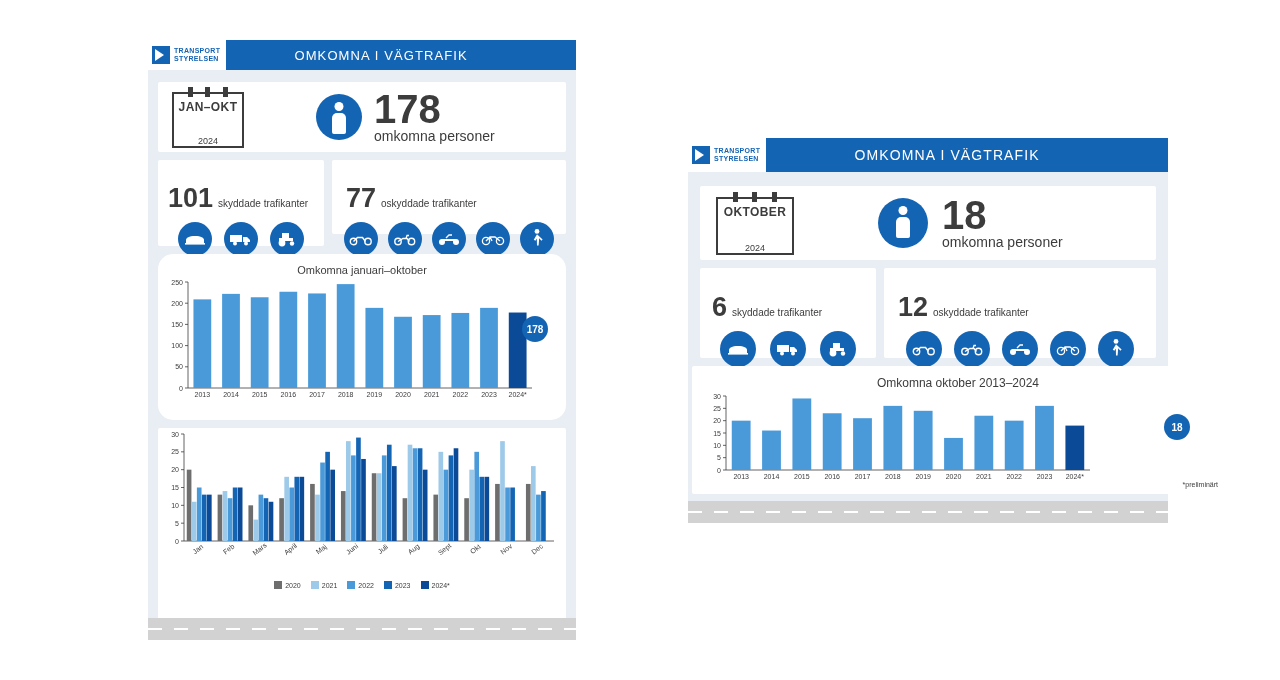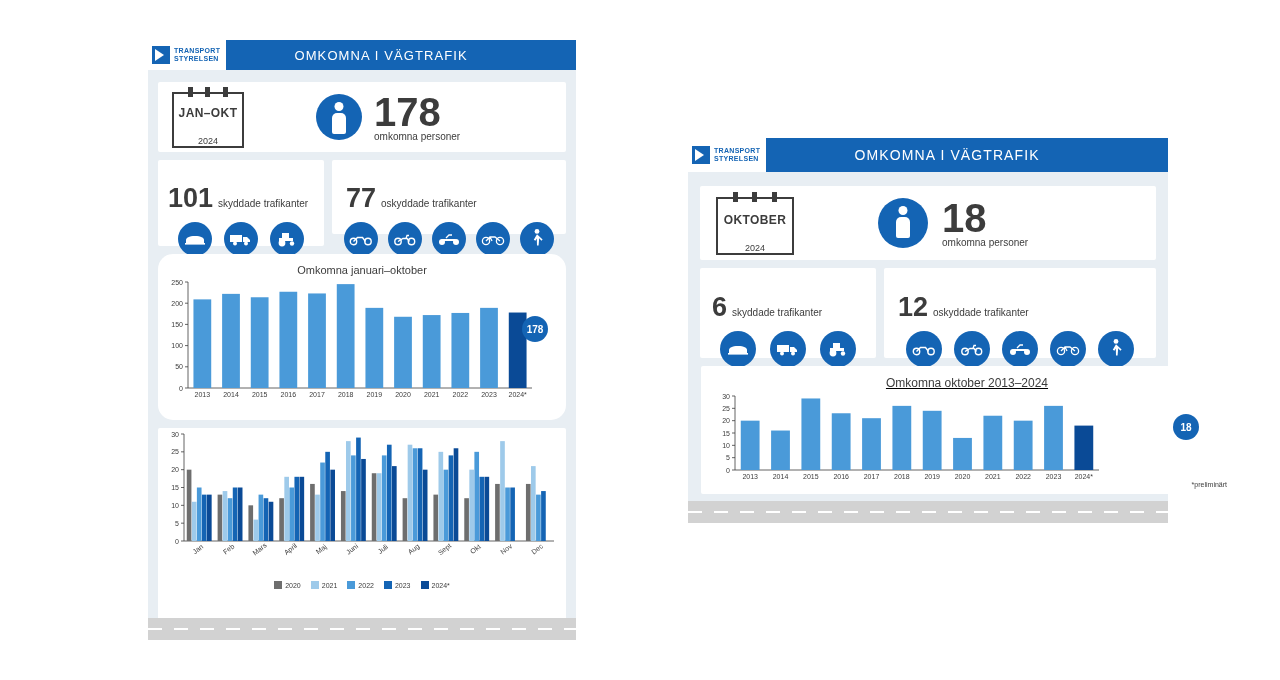--- a/index.html
+++ b/index.html
@@ -15,33 +15,33 @@
   .logo-mark:after{content:"";position:absolute;left:3px;top:3px;width:0;height:0;border-left:9px solid #ffffff;border-top:6px solid transparent;border-bottom:6px solid transparent;}
   .logo-text{font-size:7px;font-weight:bold;color:#1464b4;line-height:8.5px;letter-spacing:.3px;}
   .header-title{flex:1;text-align:center;color:#ffffff;font-size:13px;letter-spacing:1.1px;padding-right:40px;}
   #info-right .header{height:34px;}
   #info-right .logo{height:34px;}
   #info-right .header-title{font-size:14px;}
 
   .panel{background:#ffffff;border-radius:2px;}
 
   
-  .calendar{width:72px;height:56px;border:2px solid #3c3c3c;background:#ffffff;position:relative;box-sizing:border-box;display:flex;flex-direction:column;align-items:center;justify-content:flex-end;}
+  .calendar{width:72px;height:56px;border:2px solid #3c3c3c;background:#ffffff;position:relative;box-sizing:border-box;display:flex;flex-direction:column;align-items:center;justify-content:space-between;}
   .cal-rings{position:absolute;top:-7px;left:0;width:100%;display:flex;justify-content:space-around;padding:0 8px;box-sizing:border-box;}
   .cal-rings span{width:5px;height:10px;background:#3c3c3c;display:block;}
   .cal-main{font-size:12px;font-weight:bold;color:#3c3c3c;letter-spacing:.4px;margin-top:6px;}
   .cal-year{font-size:9px;color:#3c3c3c;margin-top:16px;}
 
   
   .person-circle{width:46px;height:46px;border-radius:50%;background:#1464b4;position:relative;flex:none;}
   .person-circle:before{content:"";position:absolute;left:50%;top:8px;transform:translateX(-50%);width:9px;height:9px;border-radius:50%;background:#ffffff;}
   .person-circle:after{content:"";position:absolute;left:50%;top:19px;transform:translateX(-50%);width:14px;height:21px;background:#ffffff;border-radius:5px 5px 2px 2px;}
 
   .bignum{font-size:40px;font-weight:bold;color:#3c3c3c;line-height:38px;}
-  .bigsub{font-size:10px;color:#3c3c3c;}
+  .bigsub{font-size:14px;color:#3c3c3c;}
 
   .statnum{font-size:27px;font-weight:bold;color:#3c3c3c;}
   .statlabel{font-size:10px;color:#3c3c3c;margin-top:30px;}
 
   .icon-circle{width:34px;height:34px;border-radius:50%;background:#1464b4;display:flex;align-items:center;justify-content:center;flex:none;}
   .icon-circle svg{display:block;}
 
   .chart-title{font-size:11px;color:#3c3c3c;text-align:center;}
   .axis-label{font-size:7px;fill:#3c3c3c;}
   .tick-label{font-size:7px;fill:#3c3c3c;}
@@ -437,21 +437,21 @@
       </div>
       <div class="icon-circle" style="width:36px;height:36px;">
         <svg width="16" height="22" viewBox="0 0 16 22">
             <circle cx="8" cy="3.4" r="2.4" fill="#fff"></circle>
             <path d="M8 6.2l-3.2 5.5 1.6 1 1.4-2.2 0.2 7h1.6l0.6-7.2 2.2 2.4 1.2-1.2z" fill="#fff"></path>
           </svg>
       </div>
     </div>
   </div>
 
-  <div class="panel" style="position:absolute;left:13px;top:228px;width:532px;height:128px;text-decoration:underline;">
+  <div class="panel" style="position:absolute;left:4px;top:228px;width:532px;height:128px;">
     <div class="chart-title" style="padding-top:10px;font-size:12px;">Omkomna oktober 2013–2024</div>
     <svg id="chart-right-yearly" width="456" height="98">
         <line x1="34" y1="6" x2="34" y2="80" stroke="#3c3c3c" stroke-width="0.8"></line>
         <line x1="34" y1="80" x2="398" y2="80" stroke="#3c3c3c" stroke-width="0.8"></line>
         <line x1="31" y1="80" x2="34" y2="80" stroke="#3c3c3c" stroke-width="0.8"></line>
         <text x="29" y="82.5" text-anchor="end" class="tick-label">0</text>
         <line x1="31" y1="67.66666666666667" x2="34" y2="67.66666666666667" stroke="#3c3c3c" stroke-width="0.8"></line>
         <text x="29" y="70.16666666666667" text-anchor="end" class="tick-label">5</text>
         <line x1="31" y1="55.333333333333336" x2="34" y2="55.333333333333336" stroke="#3c3c3c" stroke-width="0.8"></line>
         <text x="29" y="57.833333333333336" text-anchor="end" class="tick-label">10</text>

